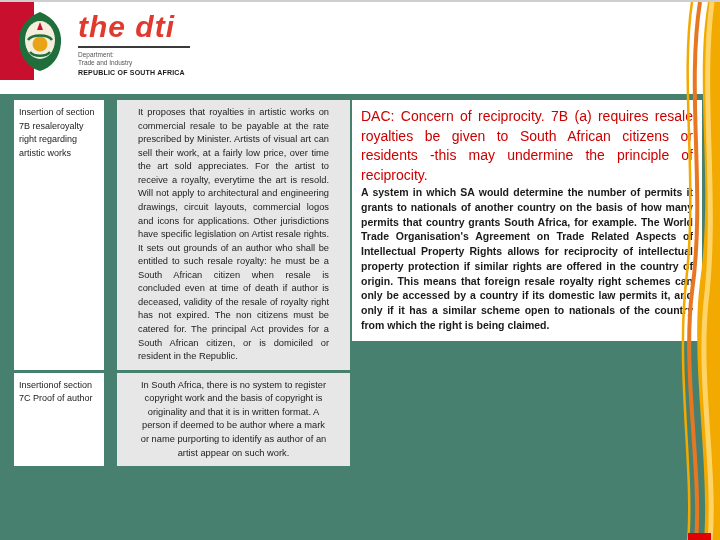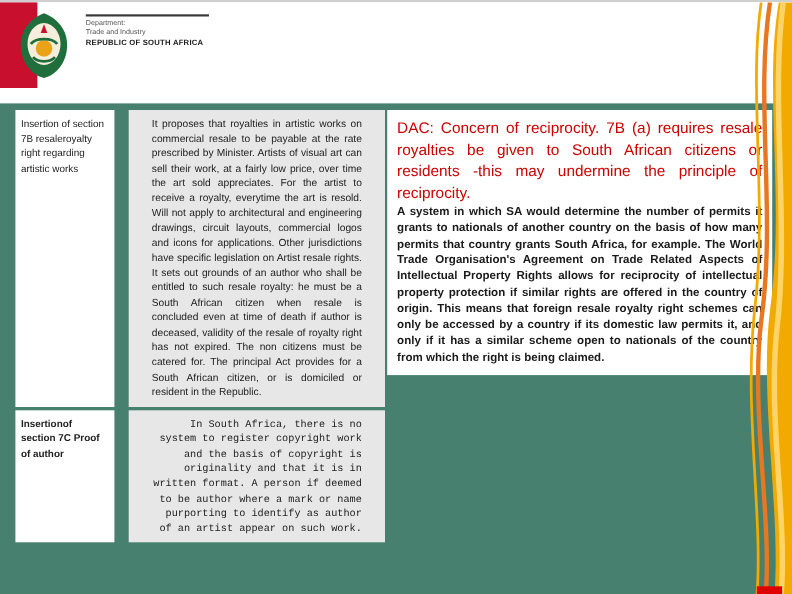--- a/index.html
+++ b/index.html
@@ -17,23 +17,23 @@
   .logo-text { font-size:30px; font-weight:bold; font-style:italic; color:#e03a2f; letter-spacing:1px; line-height:1.1; }
   .logo-rule { width:112px; height:2px; background:#3a3a3a; margin-top:3px; }
   .dept-line { font-size:6.5px; color:#555; margin-top:3px; line-height:1.25; }
   .dept-line2 { font-size:6.5px; color:#555; line-height:1.25; }
   .country-line { font-size:7px; font-weight:bold; color:#1a1a1a; margin-top:2px; letter-spacing:.2px; }
   
   .content { position:absolute; top:92px; left:0; right:0; bottom:0; background:#48806f; }
   .info-table { position:absolute; left:14px; top:6px; width:336px; }
   .t-row { display:grid; grid-template-columns:90px 1fr; column-gap:13px; margin-bottom:3px; }
   .cell-h { background:#ffffff; padding:6px 5px; font-size:9px; line-height:1.5; color:#222; }
-  .cell-h.bold { font-weight:bold; }
+  .cell-h.bold { font-weight:normal; }
   .cell-b { background:#e7e7e7; padding:6px 21px; font-size:9.3px; line-height:1.46; color:#222; text-align:justify; }
-  .cell-b.left { text-align:right;font-family:Liberation Mono, monospace; }
+  .cell-b.left { text-align:center; }
   .note-panel {
     position:absolute; left:352px; top:6px; width:350px;
     background:#ffffff; padding:7px 9px 9px 9px;
   }
   .note-red { color:#cc0000; font-weight:normal; font-size:14px; line-height:1.4; text-align:justify; }
   .note-black { color:#1a1a1a; font-weight:bold; font-size:10.5px; line-height:1.4; text-align:justify; }
   
   .stripes { position:absolute; top:0; right:0; width:56px; height:540px; z-index:3; pointer-events:none; }
   
   .page-marker { position:absolute; left:688px; top:531px; width:23px; height:7px; background:#e00000; z-index:5; }
@@ -49,20 +49,21 @@
       <svg width="52" height="62" viewBox="0 0 52 62">
         <path d="M26 2 C41 8 48 20 47 33 C46 48 37 58 26 61 C15 58 6 48 5 33 C4 20 11 8 26 2 Z" fill="#1f6e3c"></path>
         <ellipse cx="26" cy="30" rx="15" ry="19" fill="#f5eedc"></ellipse>
         <circle cx="26" cy="34" r="7.5" fill="#e8a317"></circle>
         <path d="M26 12 L29 20 L23 20 Z" fill="#c8102e"></path>
         <path d="M14 30 C18 24 34 24 38 30" stroke="#1f6e3c" stroke-width="2.5" fill="none"></path>
         <path d="M16 42 C20 47 32 47 36 42" stroke="#1f6e3c" stroke-width="2.5" fill="none"></path>
       </svg>
     </div>
     <div class="logo-block">
+      <div class="logo-text">the dti</div>
       <div class="logo-rule"></div>
       <div class="dept-line">Department:</div>
       <div class="dept-line2">Trade and Industry</div>
       <div class="country-line">REPUBLIC OF SOUTH AFRICA</div>
     </div>
   </div>
 
   <div class="content">
 
     <div class="info-table">

